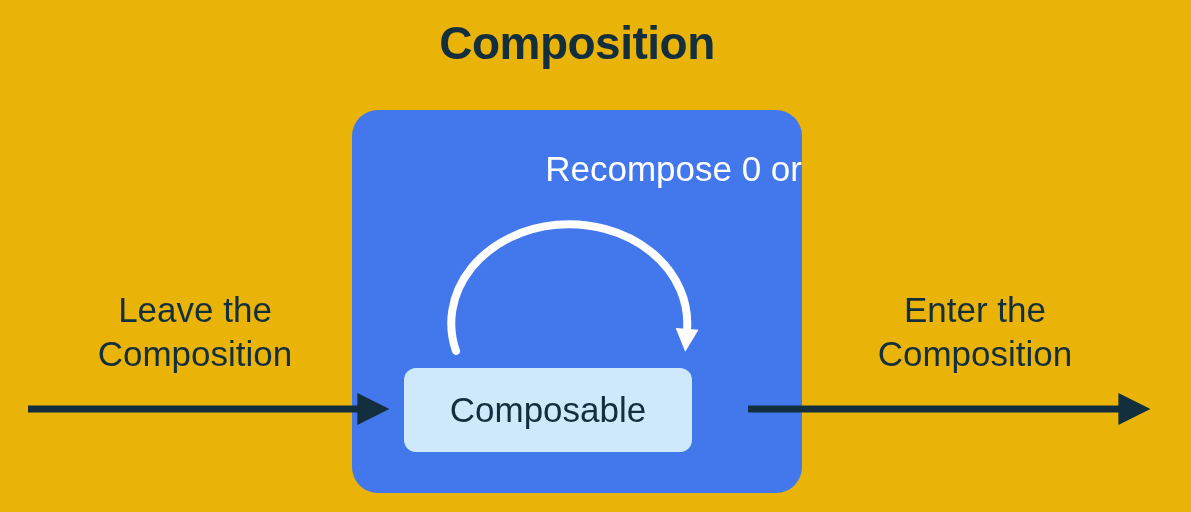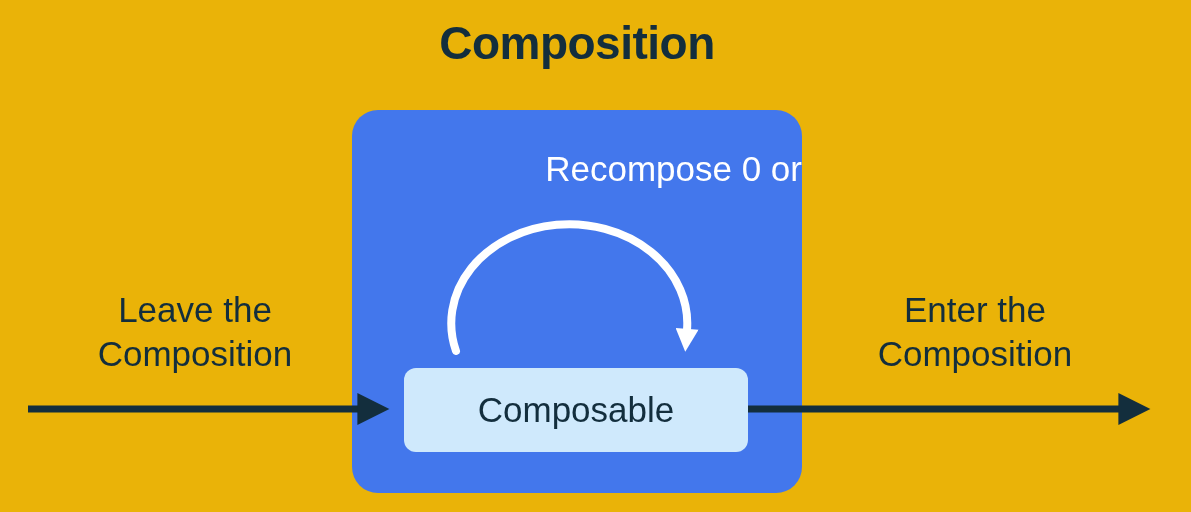--- a/index.html
+++ b/index.html
@@ -44,21 +44,21 @@
     text-align: right;
     color: #ffffff;
     font-size: 35px;
     font-weight: 400;
     line-height: 45px;
   }
   .composable {
     position: absolute;
     left: 404px;
     top: 368px;
-    width: 344px;
+    width: 288px;
     height: 84px;
     background: #CFE9FC;
     border-radius: 12px;
     display: flex;
     align-items: center;
     justify-content: center;
     font-size: 35px;
     color: #132E3D;
   }
   .side-label {

